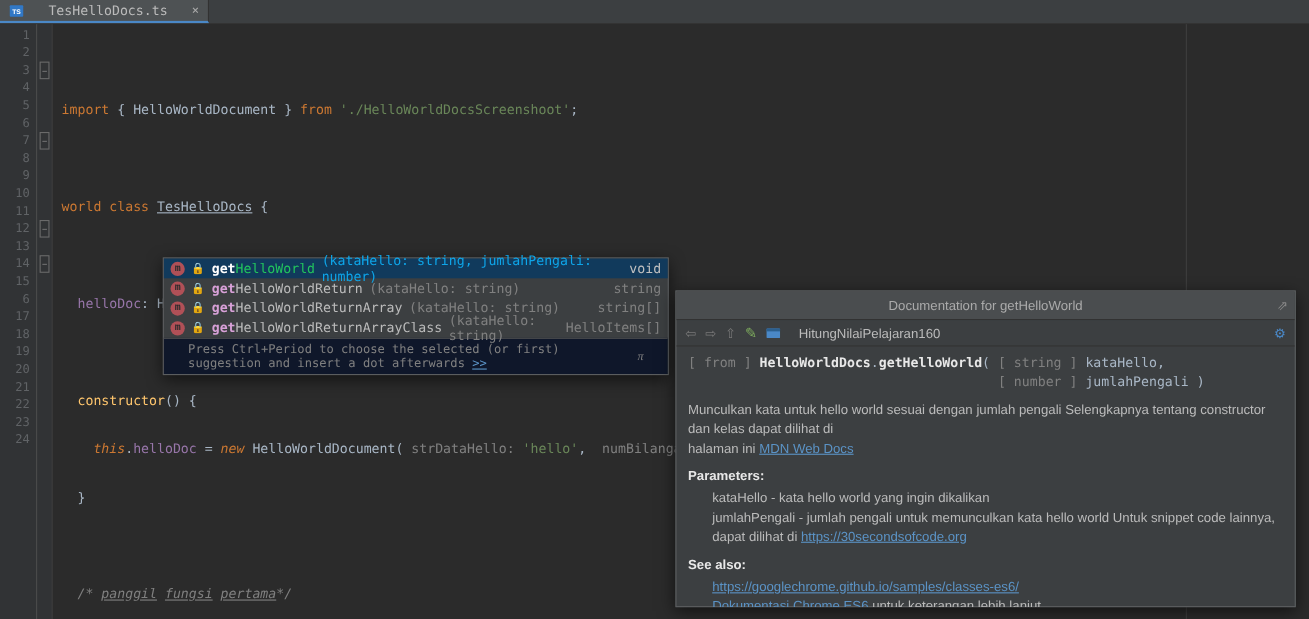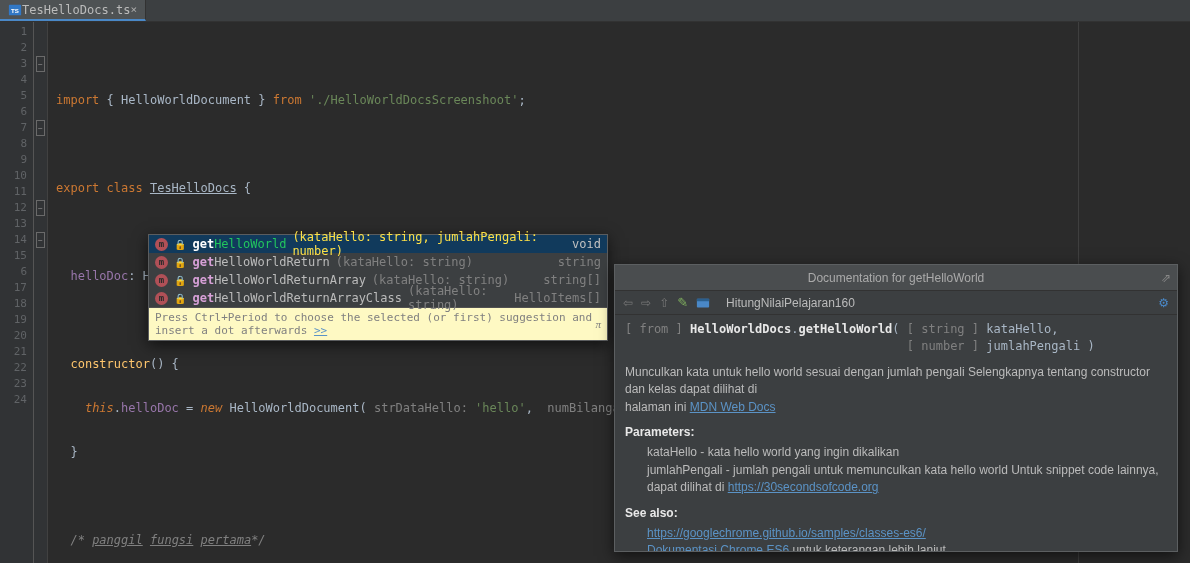--- a/index.html
+++ b/index.html
@@ -20,21 +20,21 @@
     display: flex;
     align-items: stretch;
     border-bottom: 1px solid #323232;
   }
   .tab {
     display: flex;
     align-items: center;
     padding: 0 8px;
     background: #515658;
     color: #bbbbbb;
-    gap: 0;
+    gap: 22px;
     cursor: pointer;
     border-right: 1px solid #323232;
   }
   .tab.active { background: #4e5254; border-bottom: 2px solid #4a88c7; }
   .tab .file-icon { width: 14px; height: 14px; }
   .tab .close { color: #aaaaaa; font-size: 11px; }
 
   
   .editor-wrap {
     position: absolute;
@@ -113,28 +113,28 @@
     font-size: 9px; font-weight: bold;
     display: flex; align-items: center; justify-content: center;
   }
   .ac-row .lock { color: #88704c; font-size: 10px; }
   .ac-row .label { flex: 0 0 auto; }
   .ac-row .label .match { font-weight: bold; color: #d7a0d7; margin-top: 10px; }
   .ac-row .label .rest  { color: #bbbbbb; }
   .ac-row.selected .label .match { color:#ffffff; }
   .ac-row.selected .label .rest  { color:#22c55e; }
   .ac-row .sig  { color: #808080; flex:1; }
-  .ac-row.selected .sig  { color: #fde047; }
+  .ac-row.selected .sig  { color: #0ea5e9; }
   .ac-row .ret  { color: #808080; text-align: right; }
   .ac-row.selected .ret  { color: #c0c0c0; }
   .ac-hint {
-    padding: 3px 6px;
+    padding: 3px 22px;
     font-size: 11px;
     color: #808080;
-    background: #fef9c3;
+    background: #0f172a;
     border-top: 1px solid #515151;
     display:flex; align-items:center; justify-content:space-between;
   }
   .ac-hint a { color: #5b93c6; text-decoration: underline; }
   .ac-hint .pi { color:#808080; font-family: serif; font-style: italic; }
 
   
   .doc-panel {
     position: absolute;
     top: 264px;
@@ -262,21 +262,21 @@
       <div></div>
       <div></div>
       <div></div>
       <div></div>
     </div>
   <div class="code">
     <div class="rmargin"></div>
 
     <div class="line"><span class="kw">import</span> <span class="pun">{ </span><span class="cls">HelloWorldDocument</span><span class="pun"> } </span><span class="kw">from </span><span class="str">'./HelloWorldDocsScreenshoot'</span><span class="pun">;</span></div>
     <div class="line"></div>
-    <div class="line"><span class="kw">export </span><span class="kw">class </span><span class="clsDecl">TesHelloDocs</span><span class="pun"> {</span></div>
+    <div class="line"><span class="kw">world </span><span class="kw">class </span><span class="clsDecl">TesHelloDocs</span><span class="pun"> {</span></div>
     <div class="line"></div>
     <div class="line">  <span class="prop">helloDoc</span><span class="pun">: </span><span class="cls">HelloWorldDocument</span><span class="pun">;</span></div>
     <div class="line"></div>
     <div class="line">  <span class="fn">constructor</span><span class="pun">() {</span></div>
     <div class="line">    <span class="kw2">this</span><span class="pun">.</span><span class="prop">helloDoc</span><span class="pun"> = </span><span class="kw2">new </span><span class="cls">HelloWorldDocument</span><span class="pun">( </span><span class="pnm">strDataHello:</span><span> </span><span class="str">'hello'</span><span class="pun">,  </span><span class="pnm">numBilanganJumlah:</span><span> </span><span class="num">5</span><span class="pun">);</span></div>
     <div class="line">  <span class="pun">}</span></div>
     <div class="line"></div>
     <div class="line">  <span class="cmt">/* </span><span class="cmtu">panggil</span><span class="cmt"> </span><span class="cmtu">fungsi</span><span class="cmt"> </span><span class="cmtu">pertama</span><span class="cmt">*/</span></div>
     
     

